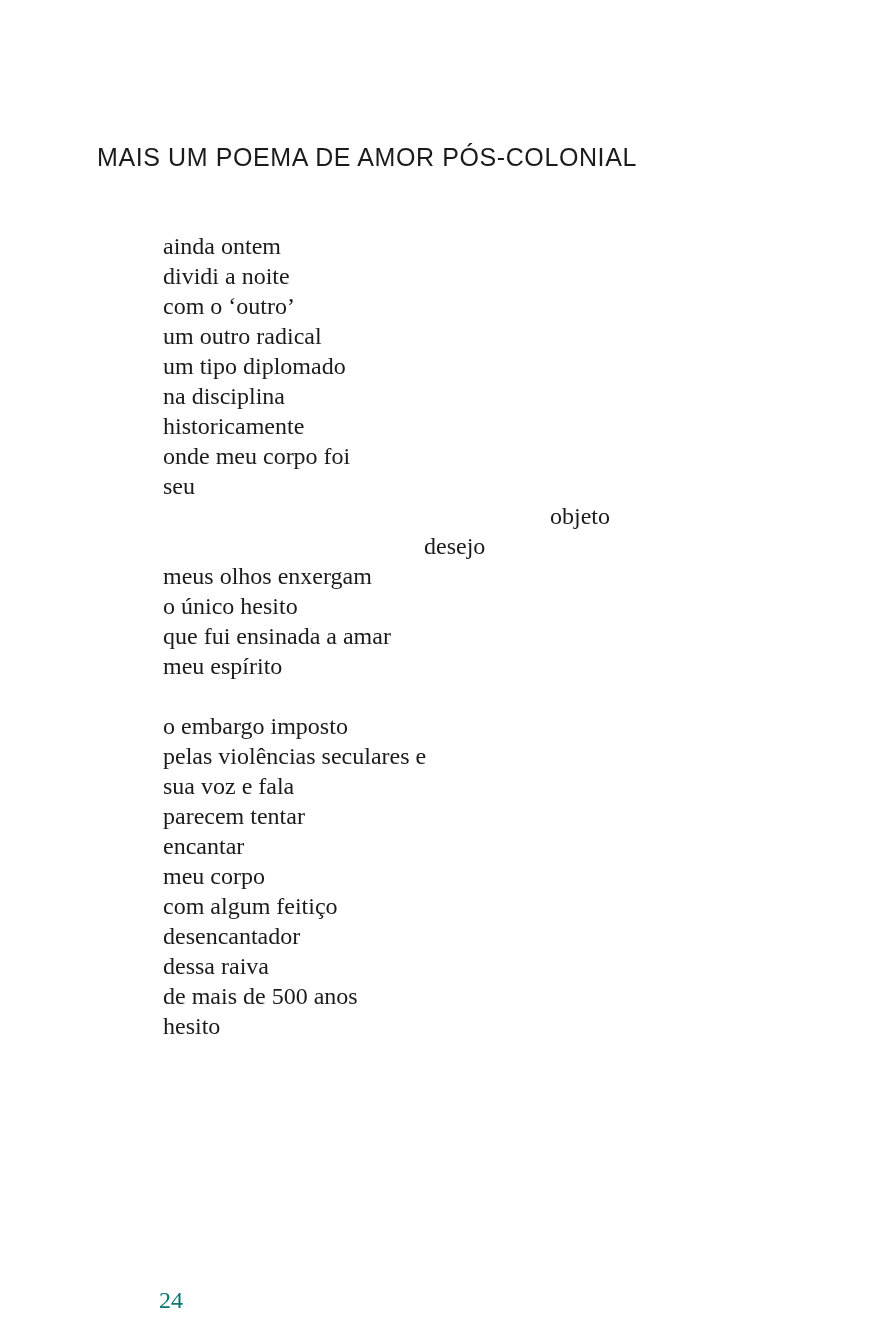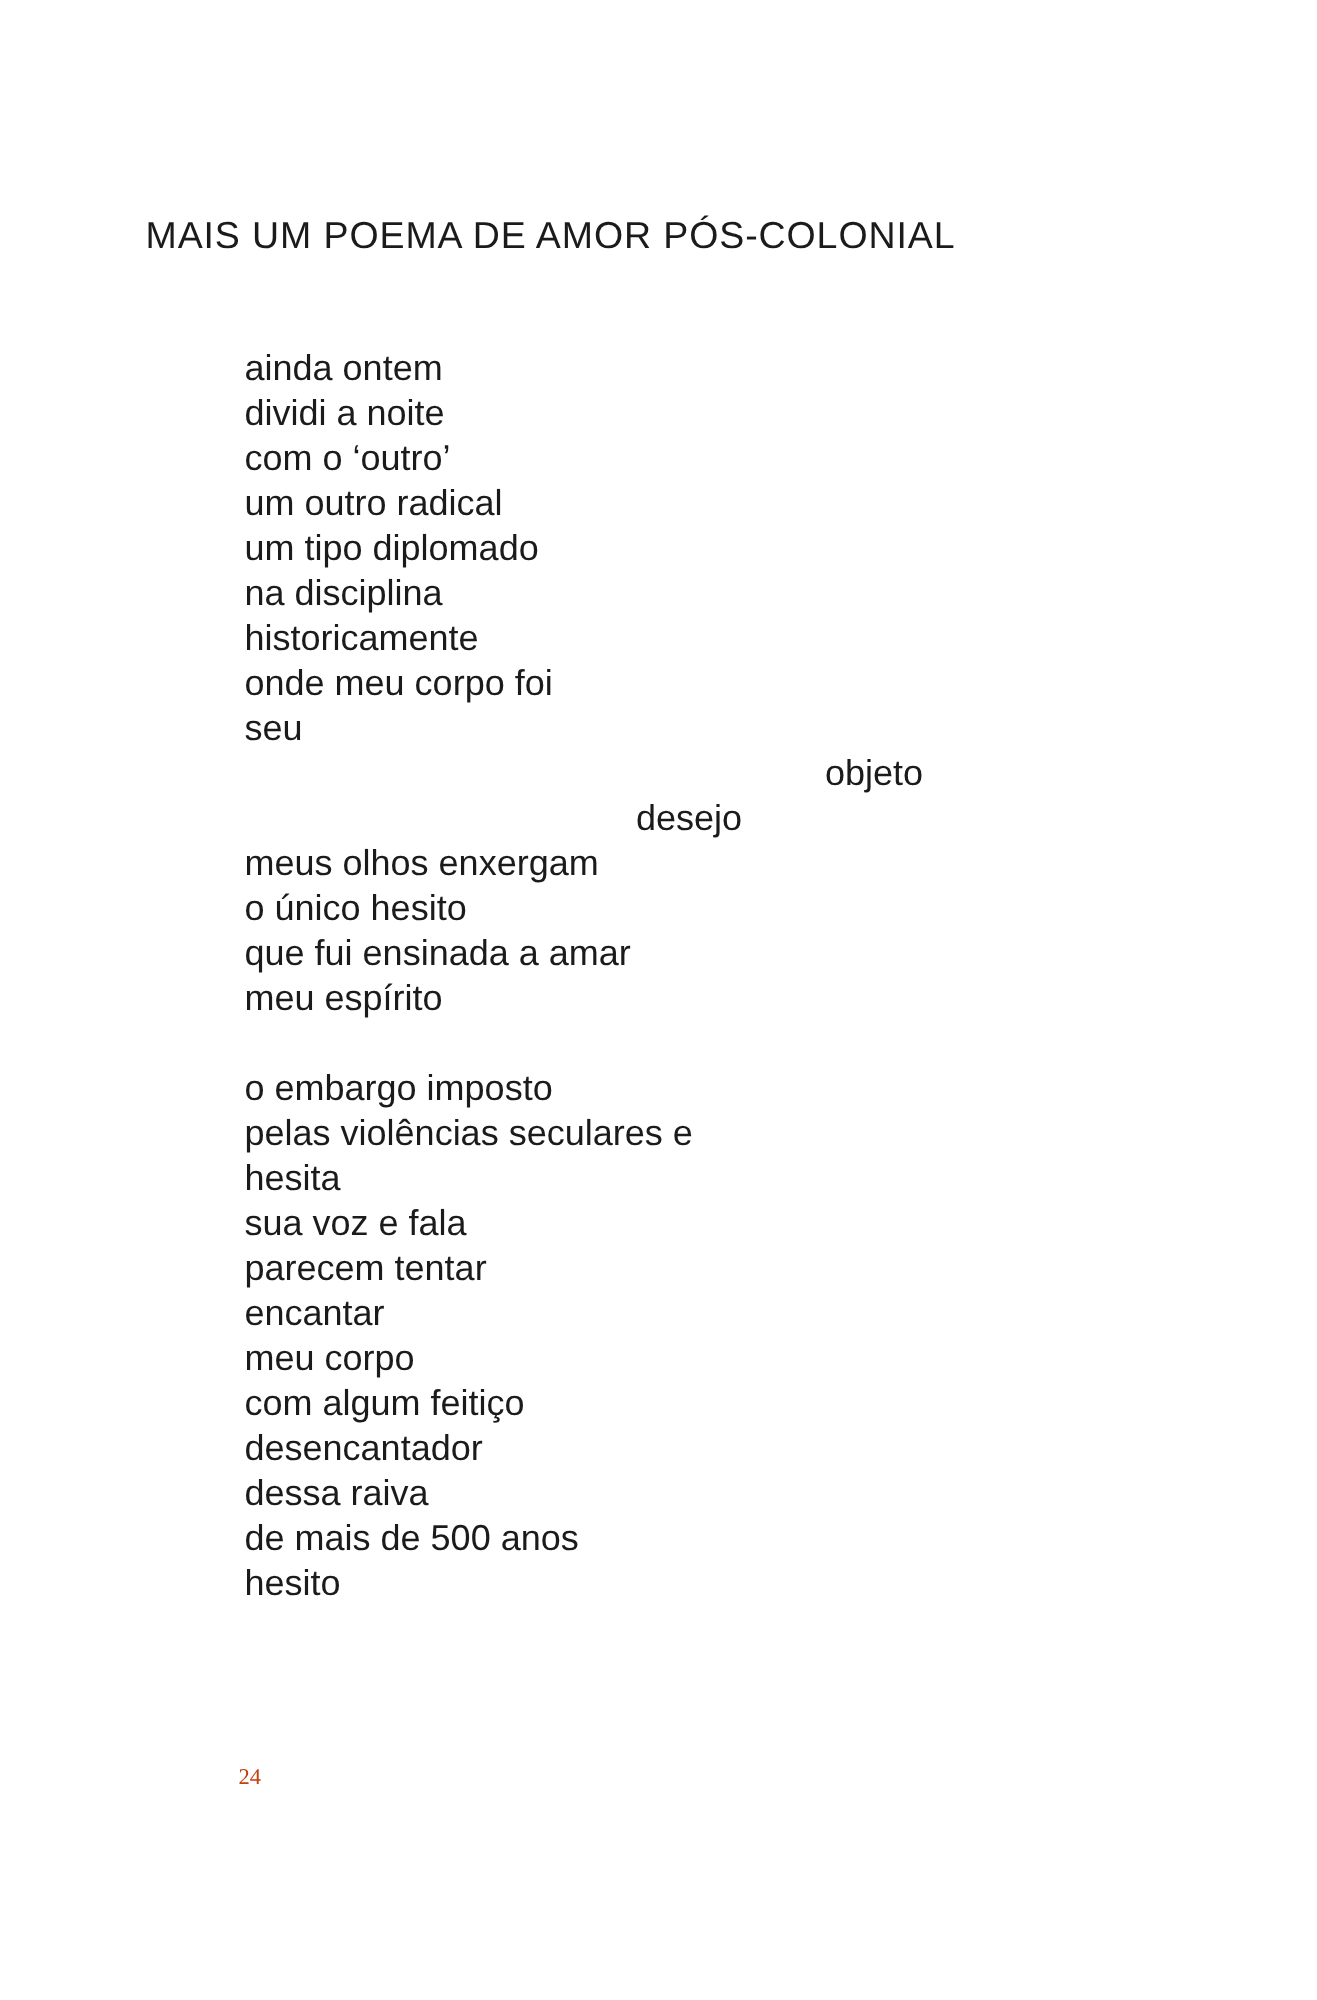--- a/index.html
+++ b/index.html
@@ -28,32 +28,33 @@
   .poem-body {
     position: absolute;
     left: 163px;
     top: 231px;
     font-size: 24px;
     line-height: 30px;
   }
   .poem-line {
     height: 30px;
     white-space: nowrap;
+    font-family: Liberation Serif, serif;
   }
   .stanza-spacer {
     height: 30px;
   }
   .page-number {
     position: absolute;
     left: 159px;
-    top: 1170px;
+    top: 1285px;
     font-family: "Liberation Serif", serif;
-    font-size: 15px;
+    font-size: 24px;
     line-height: 30px;
-    color: #c2410c;
+    color: #0f766e;
   }
 </style>
 </head>
 <body>
 
 <div class="page">
   <h1 class="poem-title">MAIS UM POEMA DE AMOR PÓS-COLONIAL</h1>
 
   <div class="poem-body">
       <div class="poem-line">ainda ontem</div>
@@ -67,21 +68,20 @@
       <div class="poem-line">seu</div>
       <div class="poem-line" style="padding-left: 387px; text-align: center;">objeto</div>
       <div class="poem-line" style="padding-left: 261px;">desejo</div>
       <div class="poem-line">meus olhos enxergam</div>
       <div class="poem-line">o único hesito</div>
       <div class="poem-line">que fui ensinada a amar</div>
       <div class="poem-line">meu espírito</div>
       <div class="stanza-spacer"></div>
       <div class="poem-line">o embargo imposto</div>
       <div class="poem-line">pelas violências seculares e</div>
-      <div class="poem-line">hesita</div>
       <div class="poem-line">sua voz e fala</div>
       <div class="poem-line">parecem tentar</div>
       <div class="poem-line">encantar</div>
       <div class="poem-line">meu corpo</div>
       <div class="poem-line">com algum feitiço</div>
       <div class="poem-line">desencantador</div>
       <div class="poem-line">dessa raiva</div>
       <div class="poem-line">de mais de 500 anos</div>
       <div class="poem-line">hesito</div>
     </div>

